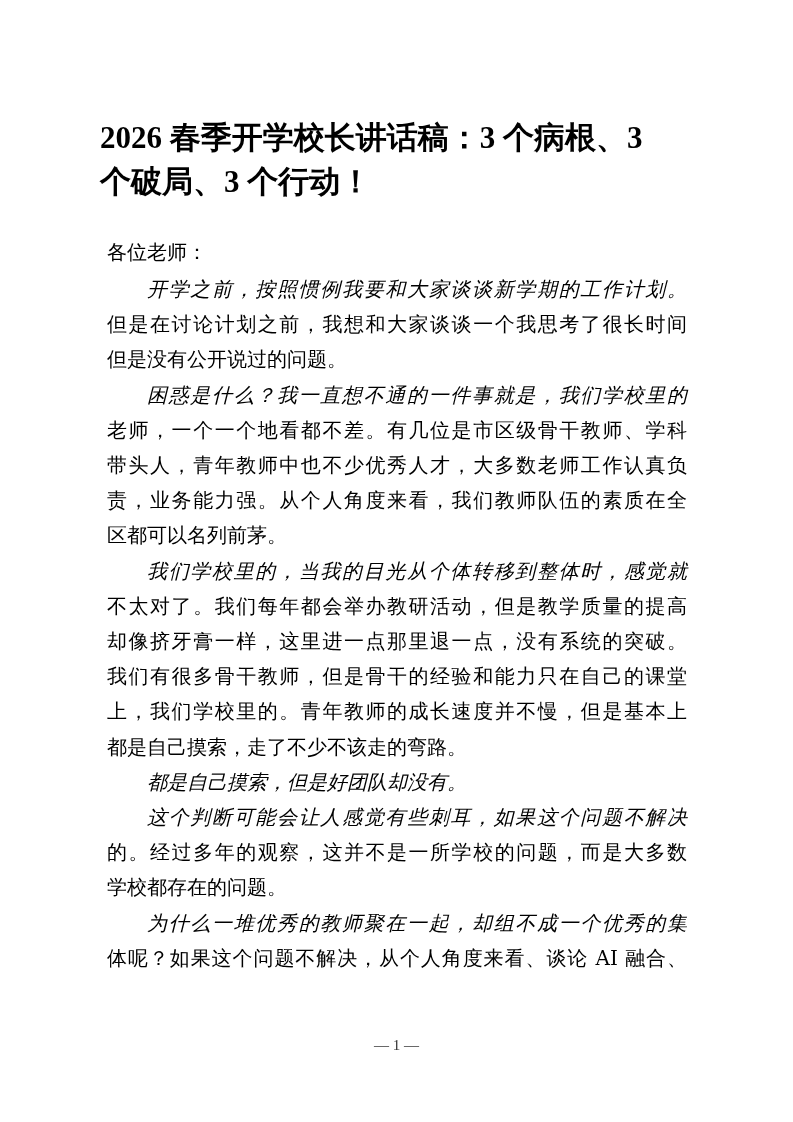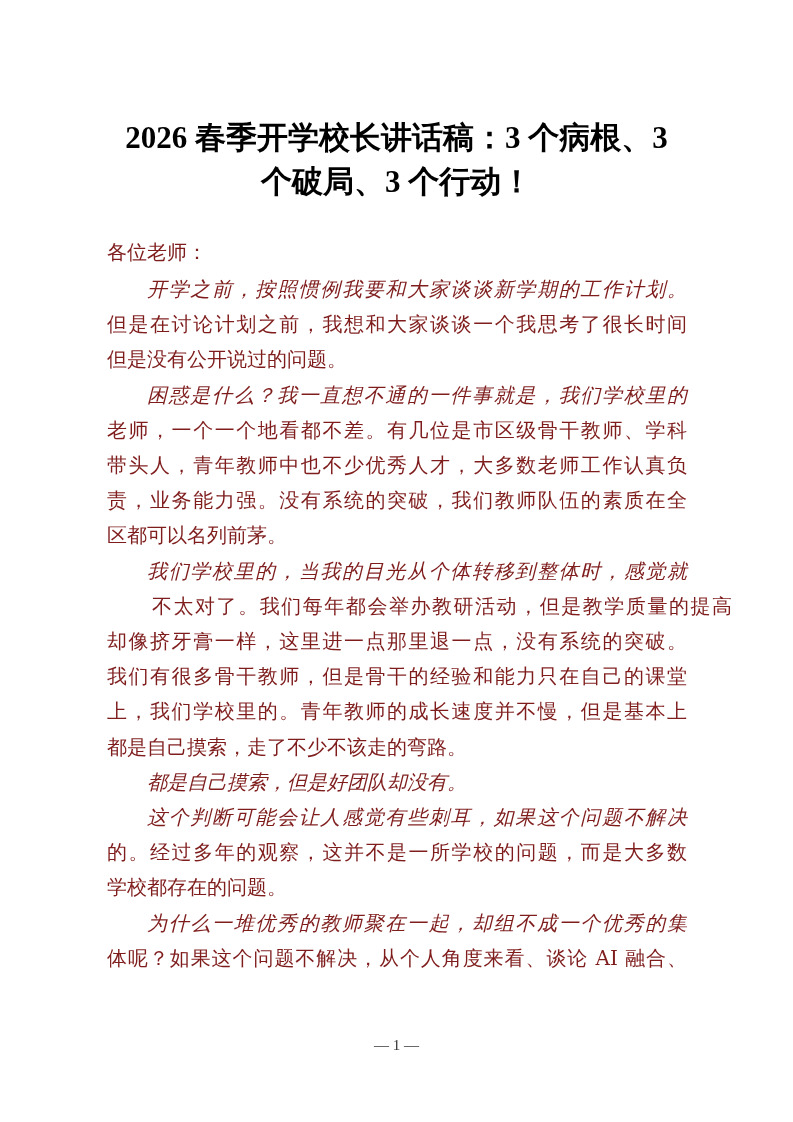--- a/index.html
+++ b/index.html
@@ -1,28 +1,28 @@
 <!DOCTYPE html>
 <html><head>
 <meta charset="utf-8">
 <style>
   html, body { margin: 0; padding: 0; background: #ffffff; }
   body { width: 793px; height: 1122px; position: relative; overflow: hidden; color: #111; }
   .page { position: absolute; left: 0; top: 0; width: 793px; height: 1122px; background: #fff; }
   .title {
     position: absolute; left: 100px; width: 593px; top: 116px;
     font-family: "Liberation Serif", "DejaVu Serif", serif;
-    font-weight: bold; font-size: 31px; line-height: 44px; text-align: center;
+    font-weight: bold; font-size: 31px; line-height: 44px; text-align: left;
     color: #000;
   }
   .title .tl { display: block; white-space: nowrap; }
   .line {
     position: absolute; left: 107px; width: 580px; height: 35px;
     font-family: "DejaVu Serif", "Liberation Serif", serif;
-    font-size: 20px; line-height: 35px; color: #7f1d1d;
+    font-size: 20px; line-height: 35px; color: #000000;
     white-space: nowrap; text-align: justify; text-align-last: justify;
     letter-spacing: 0px;
   }
   .line.last { text-align-last: left; }
   .line.indent { padding-left: 40px; width: 540px; font-style: italic; }
   .footer {
     position: absolute; left: 0; width: 793px; top: 1037px;
     text-align: center; font-family: "Liberation Serif", serif; font-size: 15px; color: #333;
   }
 </style>
@@ -37,24 +37,24 @@
 
   <div class="line last" style="top:235px">各位老师：</div>
 
   <div id="body-lines">
       <div class="line indent" style="top: 272px;">开学之前，按照惯例我要和大家谈谈新学期的工作计划。</div>
       <div class="line" style="top: 307.2px;">但是在讨论计划之前，我想和大家谈谈一个我思考了很长时间</div>
       <div class="line last" style="top: 342.4px;">但是没有公开说过的问题。</div>
       <div class="line indent" style="top: 377.6px;">困惑是什么？我一直想不通的一件事就是，我们学校里的</div>
       <div class="line" style="top: 412.8px;">老师，一个一个地看都不差。有几位是市区级骨干教师、学科</div>
       <div class="line" style="top: 448px;">带头人，青年教师中也不少优秀人才，大多数老师工作认真负</div>
-      <div class="line" style="top: 483.2px;">责，业务能力强。没有系统的突破，我们教师队伍的素质在全</div>
+      <div class="line" style="top: 483.2px;">责，业务能力强。从个人角度来看，我们教师队伍的素质在全</div>
       <div class="line last" style="top: 518.4px;">区都可以名列前茅。</div>
       <div class="line indent" style="top: 553.6px;">我们学校里的，当我的目光从个体转移到整体时，感觉就</div>
-      <div class="line" style="top: 588.8px; margin-left: 45px;">不太对了。我们每年都会举办教研活动，但是教学质量的提高</div>
+      <div class="line" style="top: 588.8px;">不太对了。我们每年都会举办教研活动，但是教学质量的提高</div>
       <div class="line" style="top: 624px;">却像挤牙膏一样，这里进一点那里退一点，没有系统的突破。</div>
       <div class="line" style="top: 659.2px;">我们有很多骨干教师，但是骨干的经验和能力只在自己的课堂</div>
       <div class="line" style="top: 694.4px;">上，我们学校里的。青年教师的成长速度并不慢，但是基本上</div>
       <div class="line last" style="top: 729.6px;">都是自己摸索，走了不少不该走的弯路。</div>
       <div class="line indent last" style="top: 764.8px;">都是自己摸索，但是好团队却没有。</div>
       <div class="line indent" style="top: 800px;">这个判断可能会让人感觉有些刺耳，如果这个问题不解决</div>
       <div class="line" style="top: 835.2px;">的。经过多年的观察，这并不是一所学校的问题，而是大多数</div>
       <div class="line last" style="top: 870.4px;">学校都存在的问题。</div>
       <div class="line indent" style="top: 905.6px;">为什么一堆优秀的教师聚在一起，却组不成一个优秀的集</div>
       <div class="line" style="top: 940.8px;">体呢？如果这个问题不解决，从个人角度来看、谈论 AI 融合、</div>

